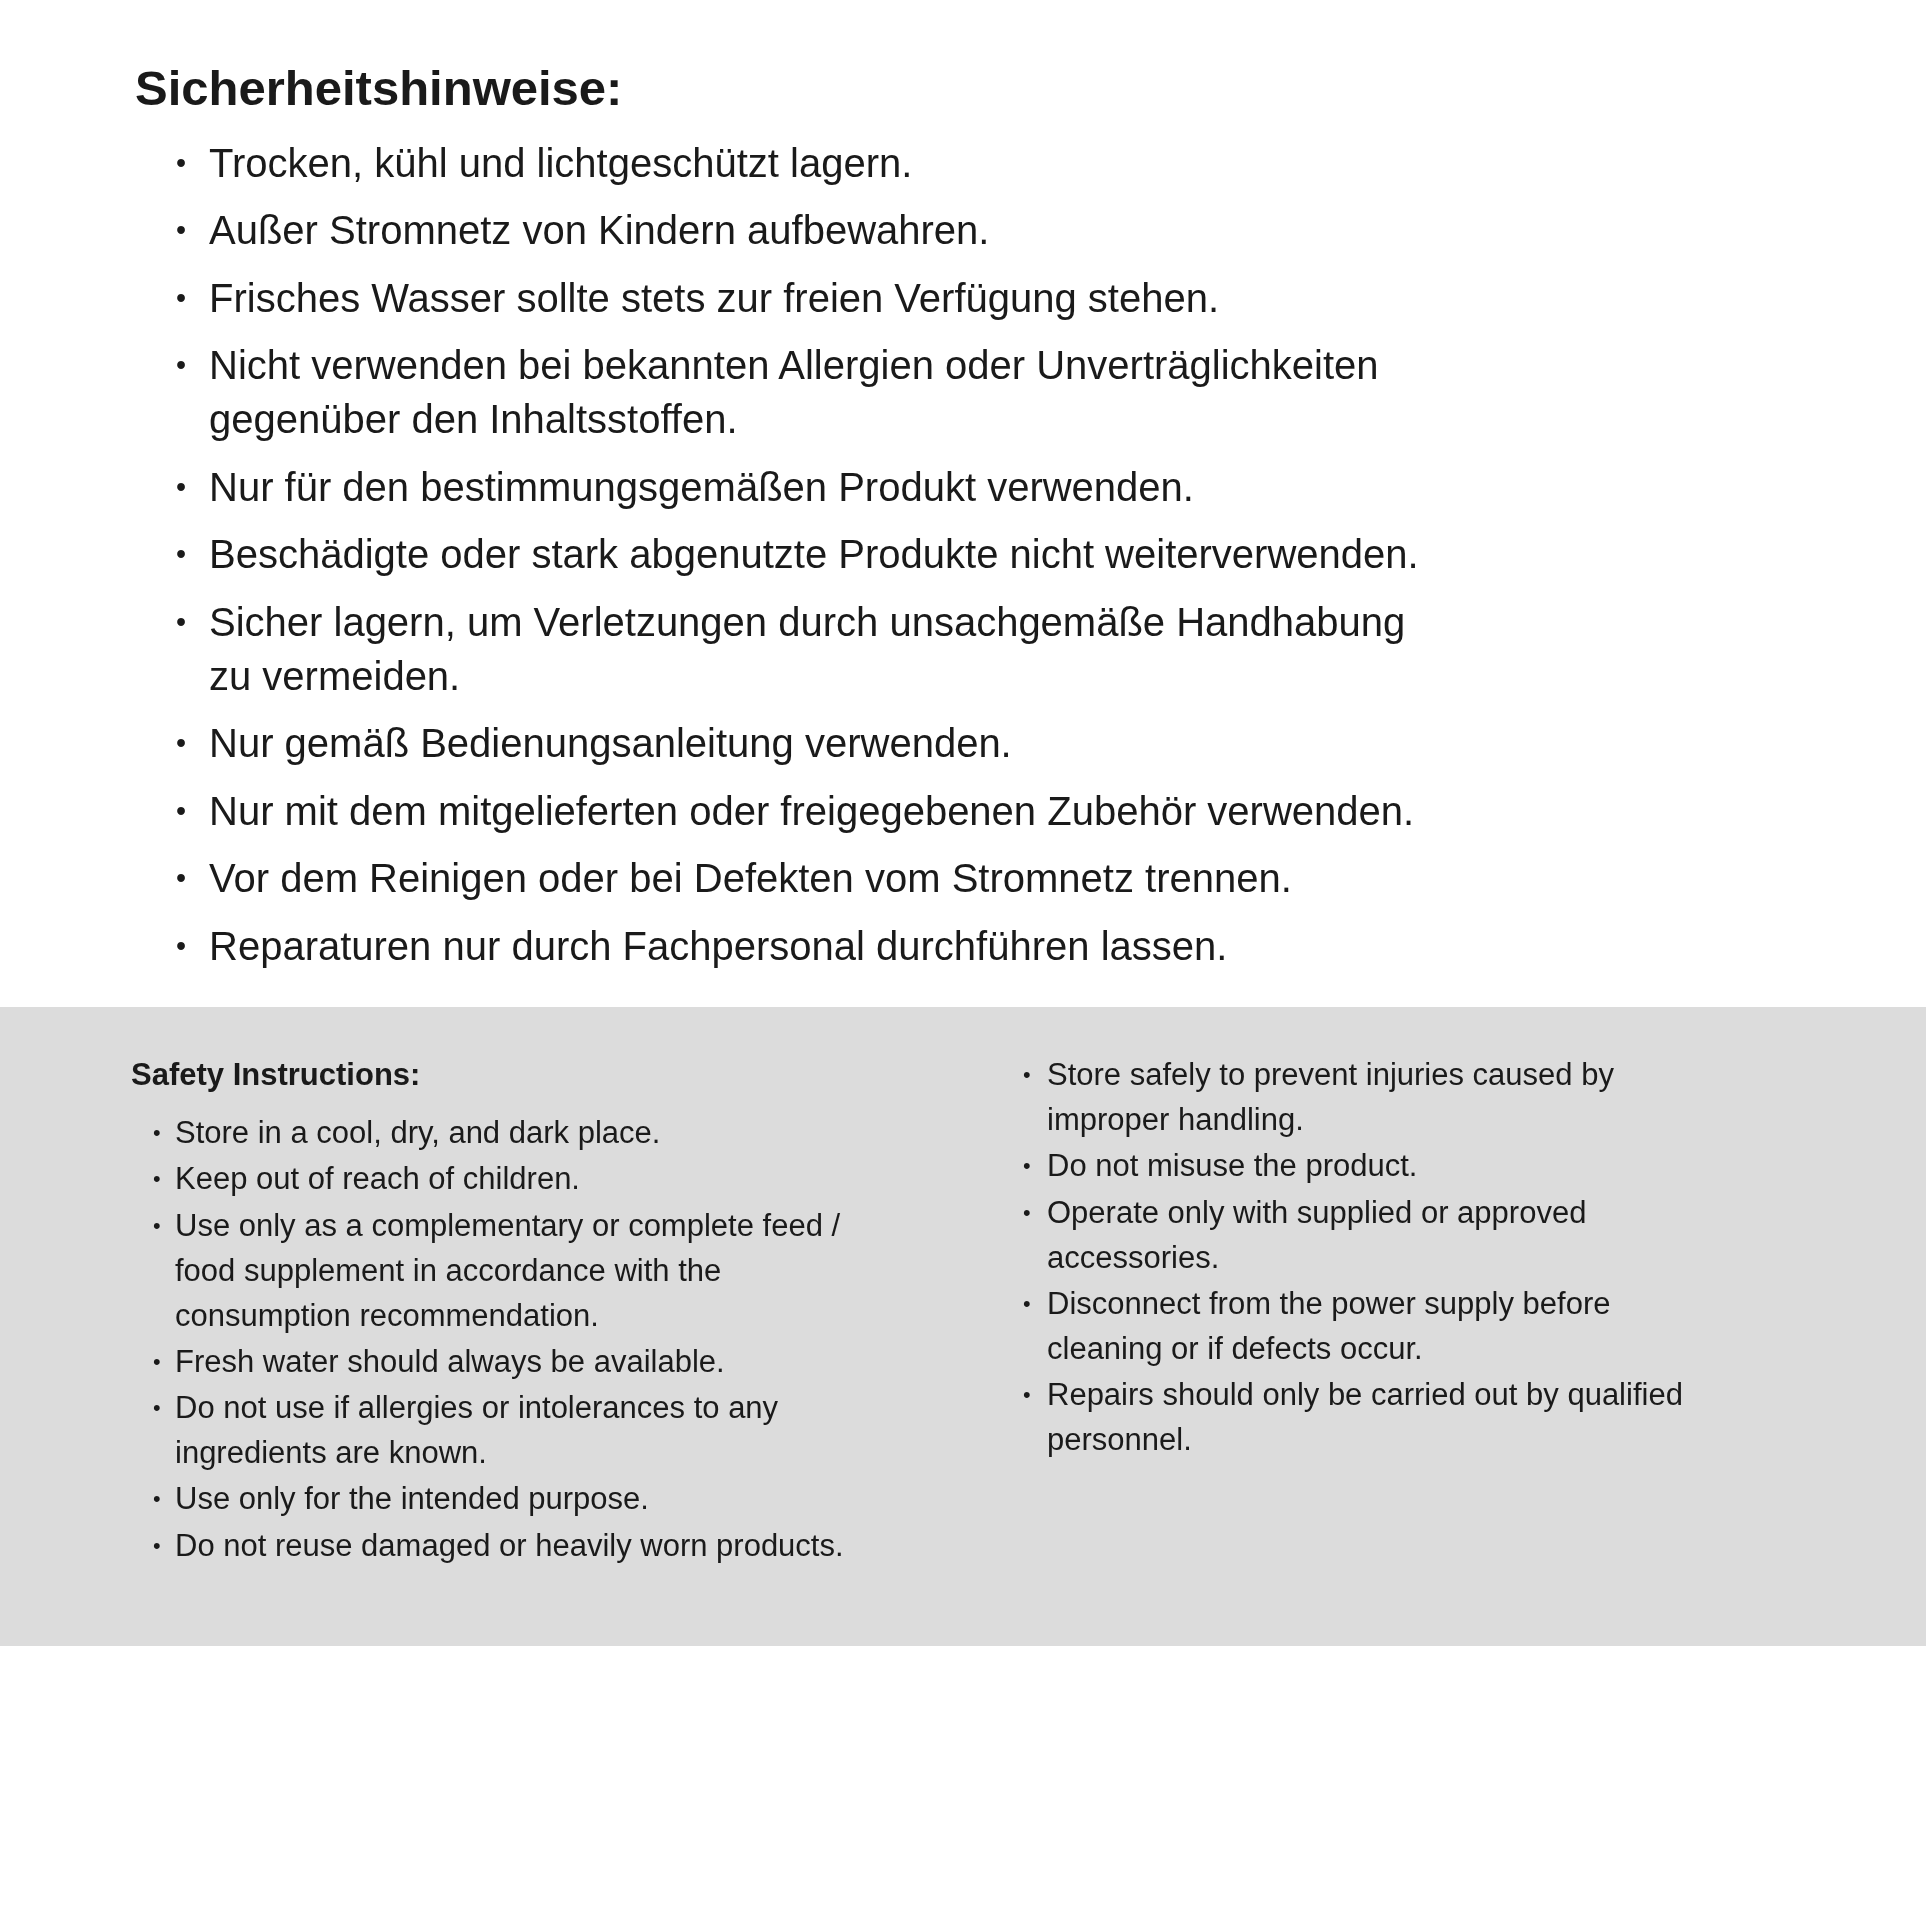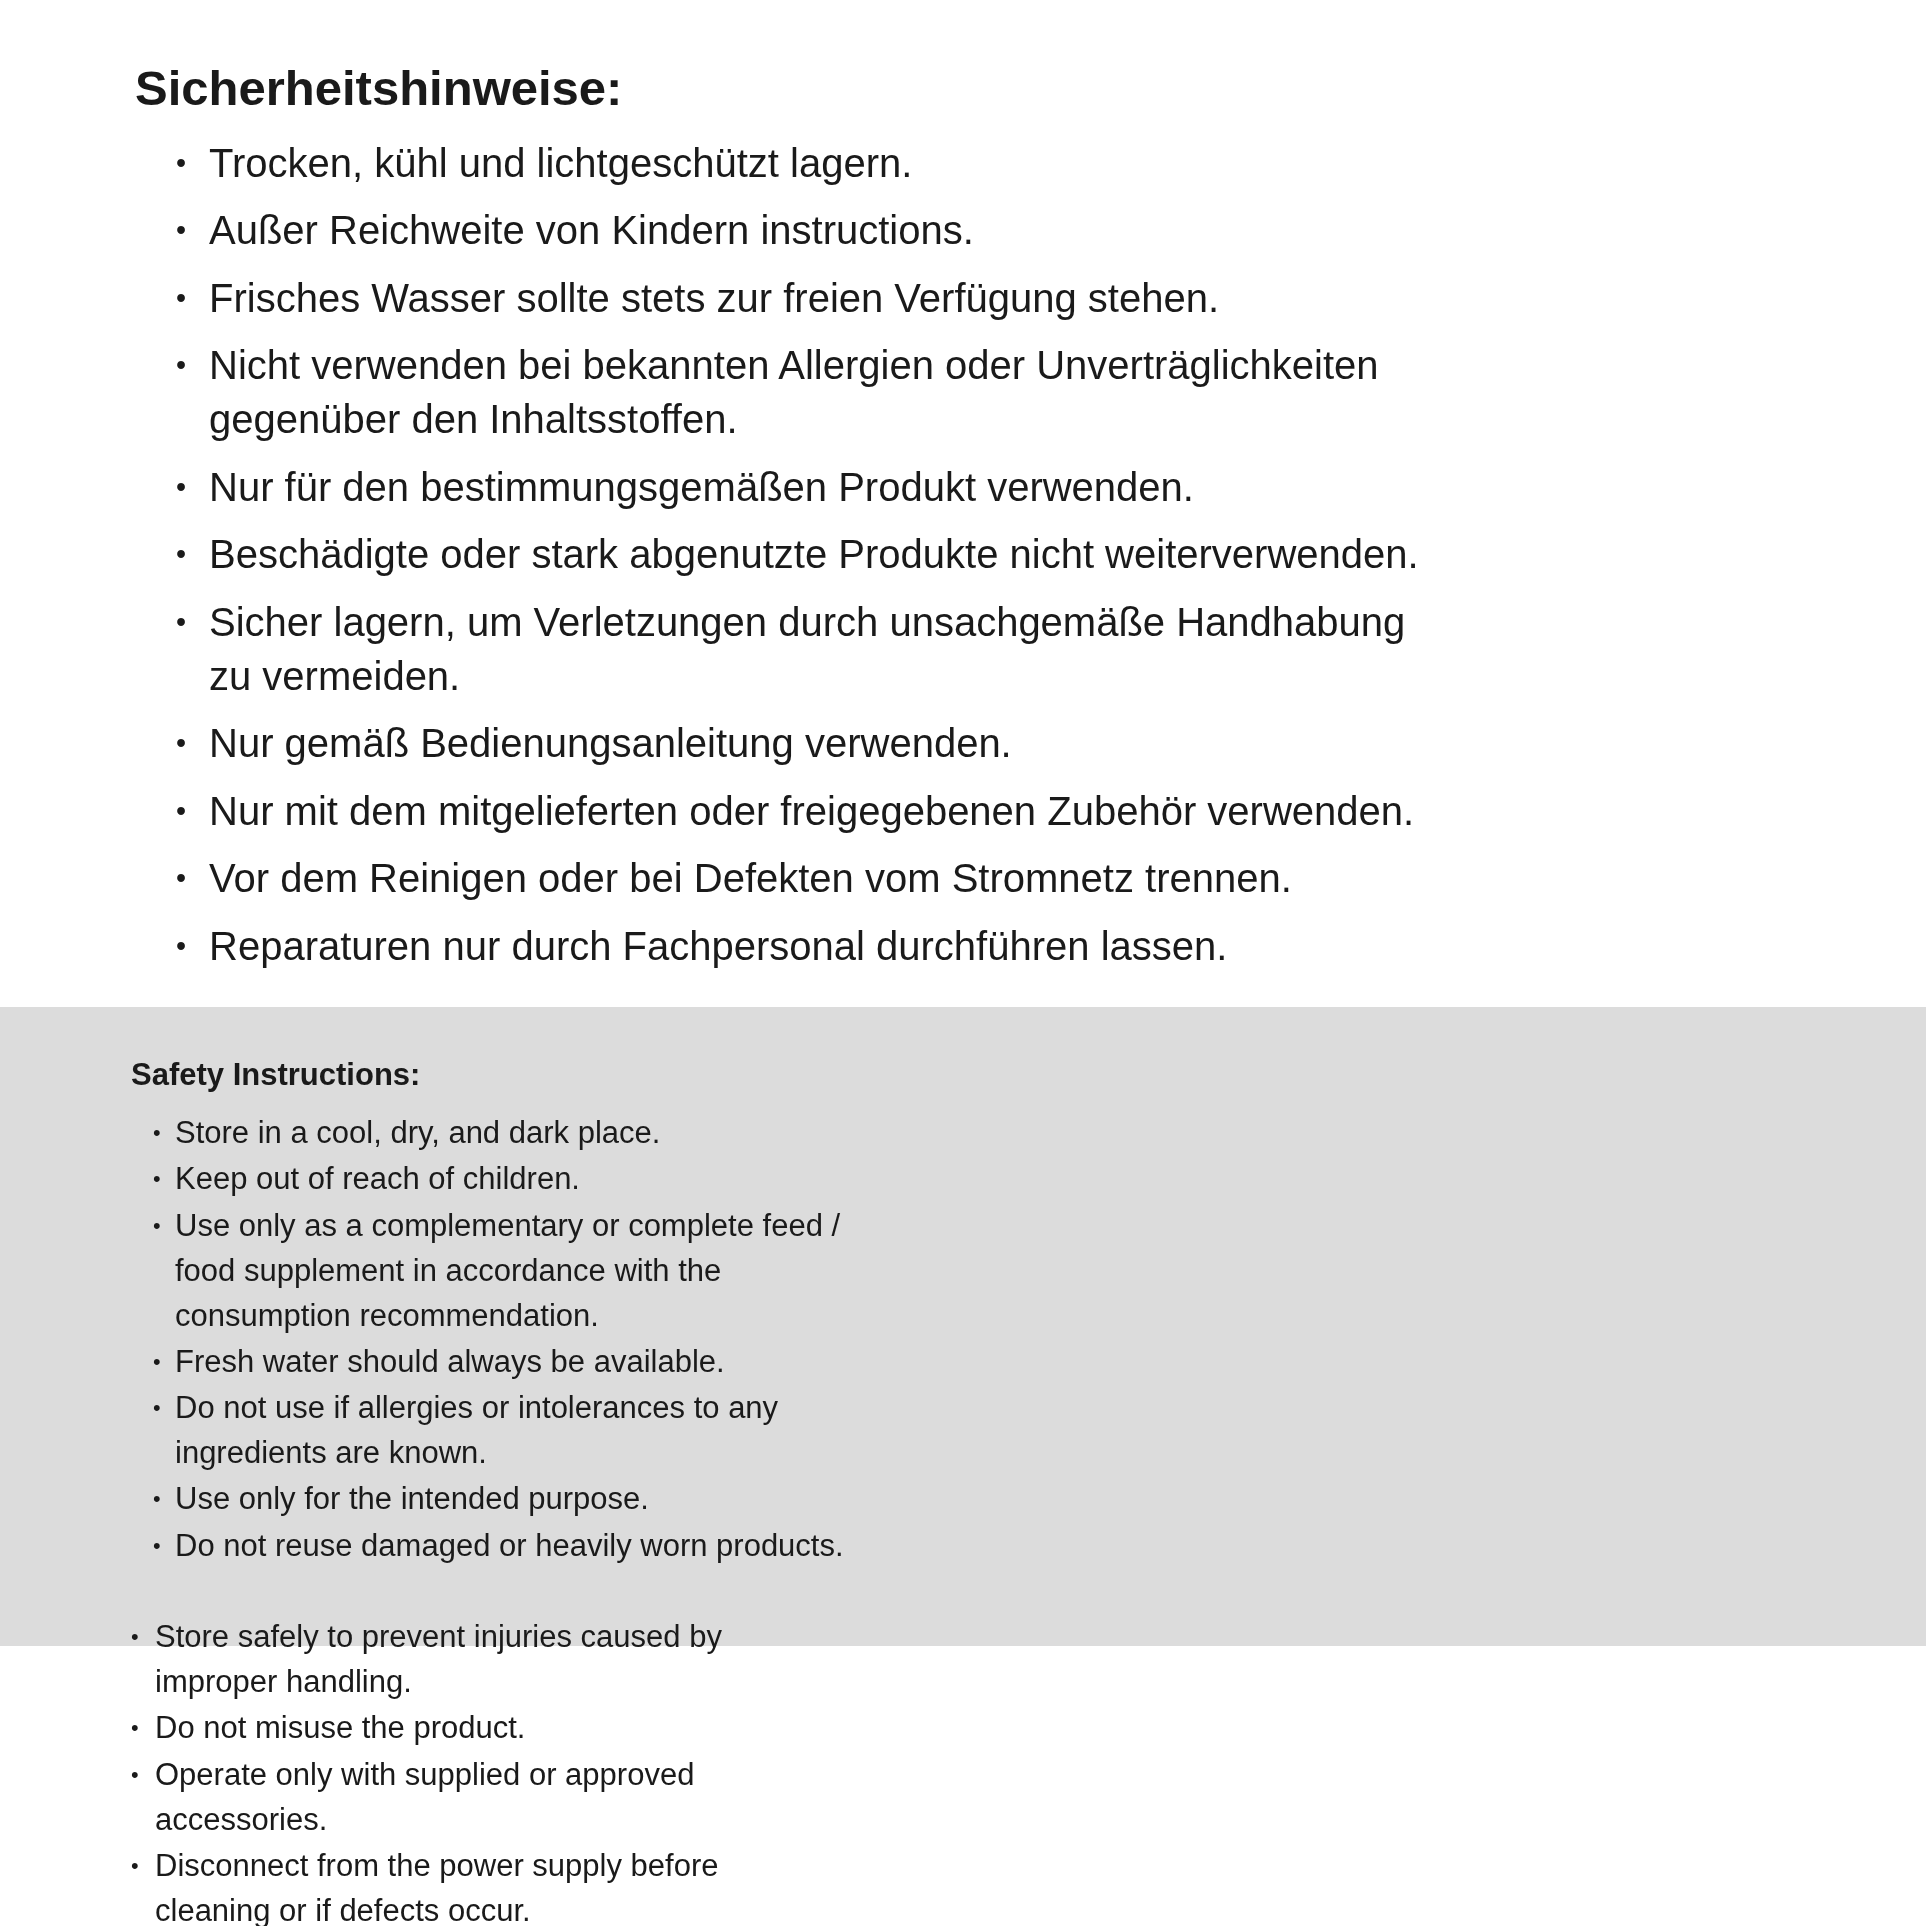--- a/index.html
+++ b/index.html
@@ -55,21 +55,20 @@
   }
 
   
   .english-section {
     width: 1926px;
     height: 639px;
     background: var(--section-bg);
     padding: 45px 26px 0 131px;
     display: flex;
     gap: 45px;
-    flex-direction: column;
   }
   .col-left { width: 847px; flex: 0 0 auto; }
   .col-right { flex: 1 1 auto; }
   .english-title {
     margin: 0 0 13px 0;
     font-size: 31px;
     font-weight: bold;
     line-height: 45px;
   }
   ul.en-list {
@@ -96,21 +95,21 @@
     font-size: 0.7em;
   }
 </style>
 </head>
 <body>
 
 <div class="german-section">
   <h1 class="german-title">Sicherheitshinweise:</h1>
   <ul class="de-list">
       <li>Trocken, kühl und lichtgeschützt lagern.</li>
-      <li>Außer Reichweite von Kindern instructions.</li>
+      <li>Außer Stromnetz von Kindern aufbewahren.</li>
       <li>Frisches Wasser sollte stets zur freien Verfügung stehen.</li>
       <li>Nicht verwenden bei bekannten Allergien oder Unverträglichkeiten
 gegenüber den Inhaltsstoffen.</li>
       <li>Nur für den bestimmungsgemäßen Produkt verwenden.</li>
       <li>Beschädigte oder stark abgenutzte Produkte nicht weiterverwenden.</li>
       <li>Sicher lagern, um Verletzungen durch unsachgemäße Handhabung
 zu vermeiden.</li>
       <li>Nur gemäß Bedienungsanleitung verwenden.</li>
       <li>Nur mit dem mitgelieferten oder freigegebenen Zubehör verwenden.</li>
       <li>Vor dem Reinigen oder bei Defekten vom Stromnetz trennen.</li>

